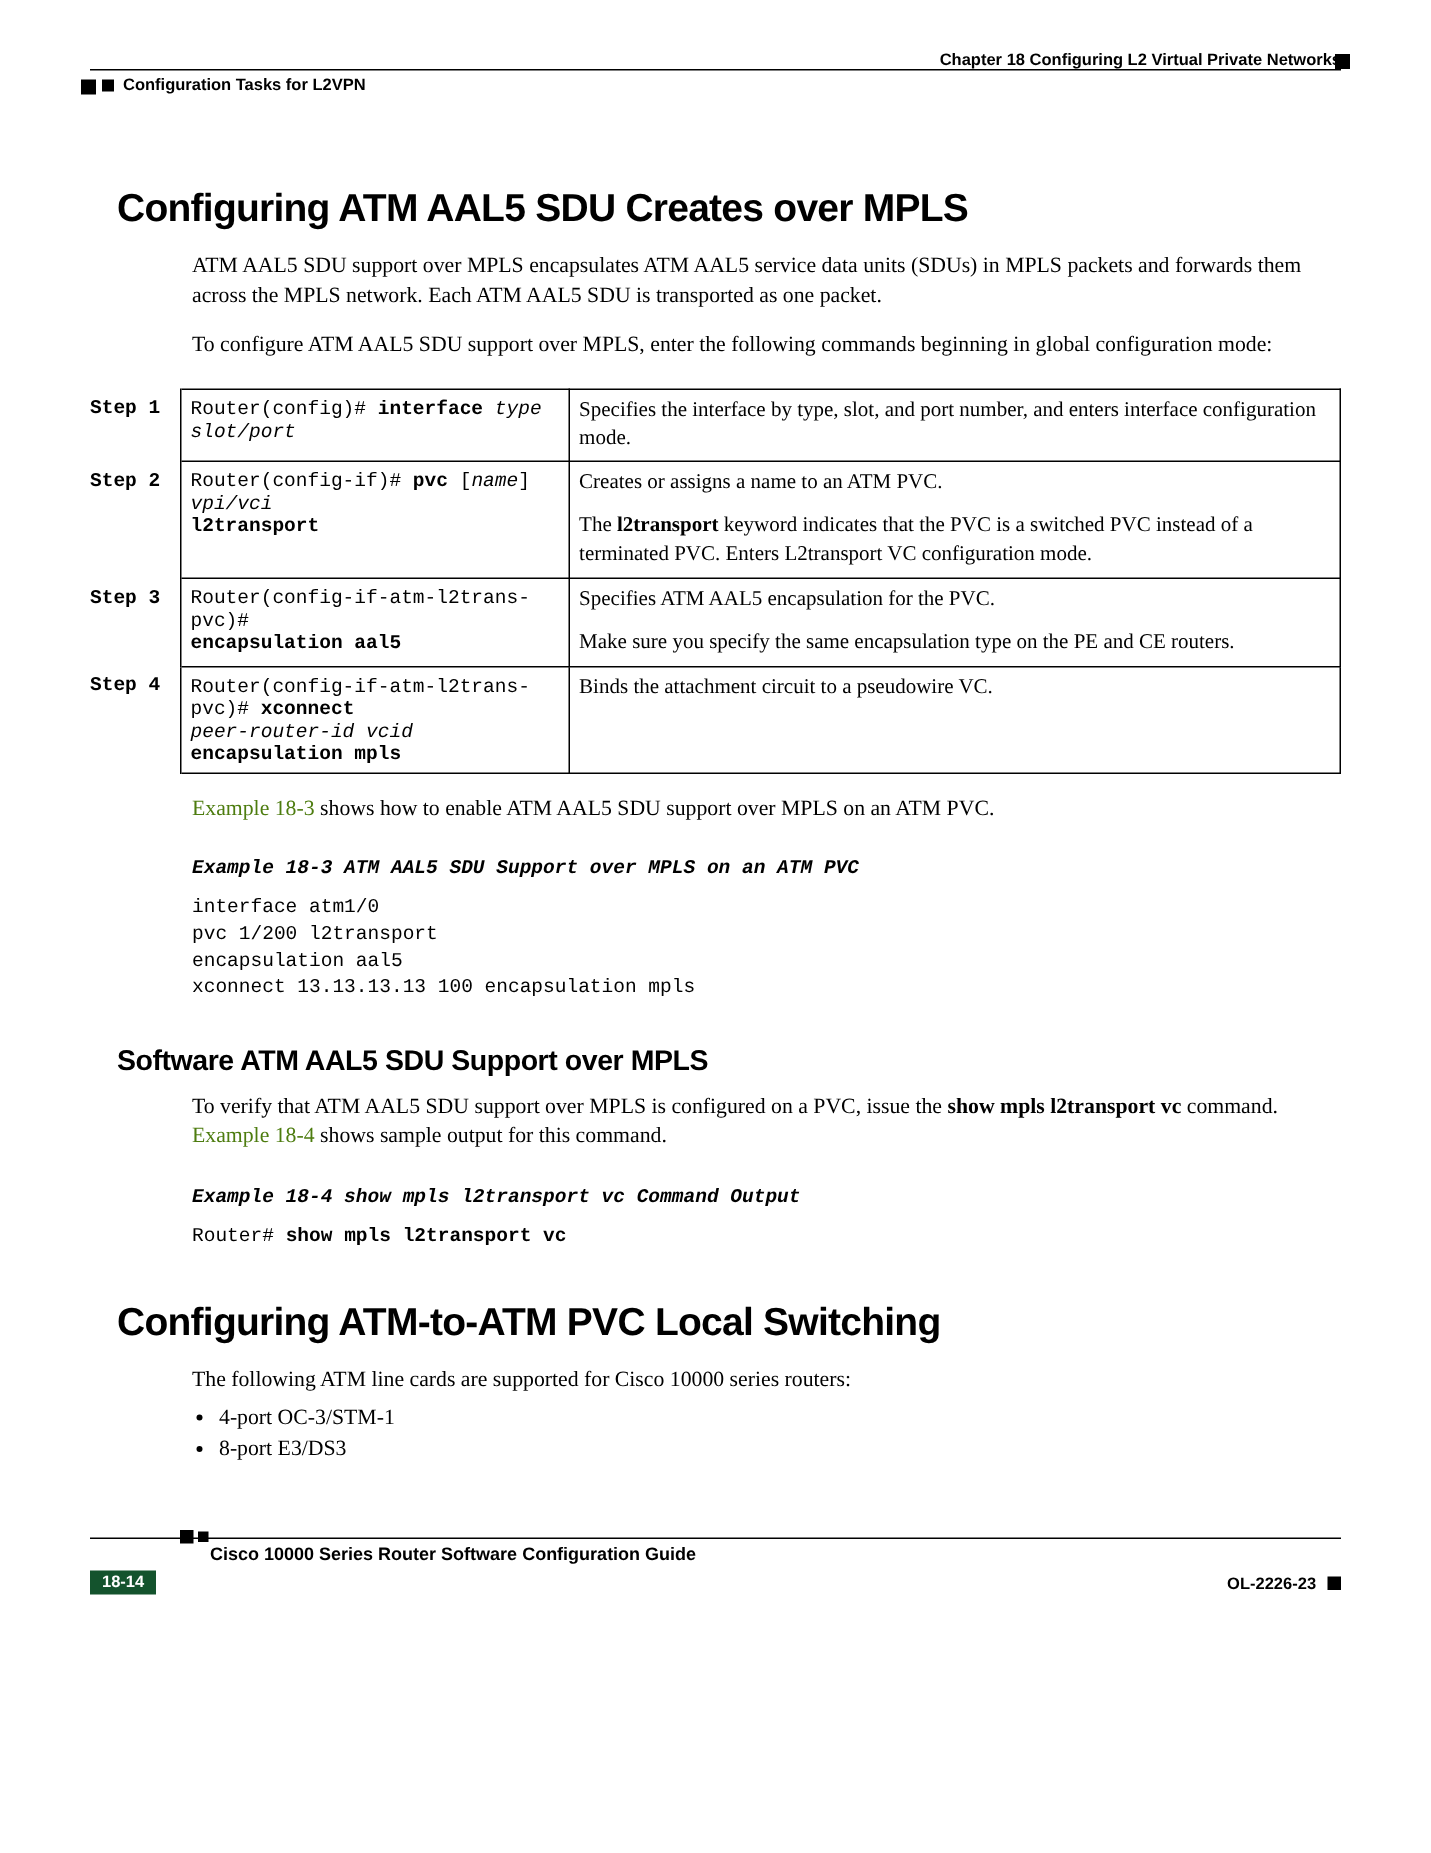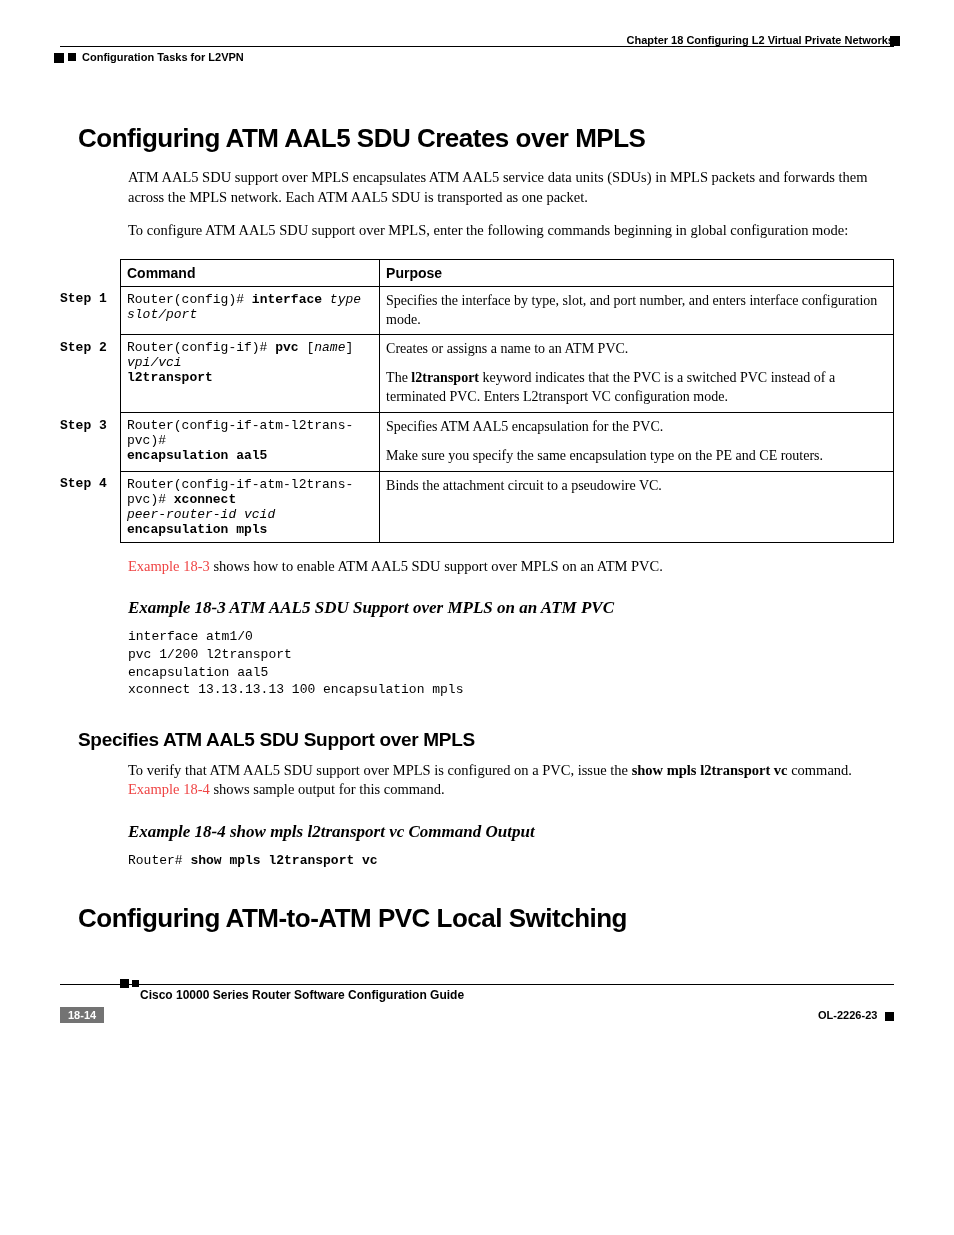--- a/index.html
+++ b/index.html
@@ -64,34 +64,34 @@
   }
   .body-indent {
     margin-left: 68px;
     margin-right: 10px;
   }
   p.body {
     margin: 0 0 14px 0;
     line-height: 1.35;
   }
   .example-caption {
-    font-family: Liberation Serif, serif;
+    font-family: Liberation Mono, monospace;
     font-style: italic;
     font-weight: bold;
-    font-size: 17px;
+    font-size: 13px;
     margin: 22px 0 10px 0;
   }
   pre.code {
     font-family: "Courier New", monospace;
     font-size: 13px;
     margin: 0 0 6px 0;
     white-space: pre;
     line-height: 1.35;
   }
-  a.link { color: #ef4444; text-decoration: none; }
+  a.link { color: #4d7c0f; text-decoration: none; }
 
   table.cmd {
     border-collapse: collapse;
     width: 100%;
     margin: 18px 0 14px 0;
     font-size: 14px;
   }
   table.cmd th, table.cmd td {
     border: 1px solid #000;
     padding: 5px 6px;
@@ -145,21 +145,21 @@
     font-weight: bold;
     margin-left: 80px;
   }
   .foot-row {
     display: flex;
     justify-content: space-between;
     align-items: center;
     margin-top: 4px;
   }
   .page-badge {
-    background: #737373;
+    background: #14532d;
     color: #fff;
     font-family: Arial, Helvetica, sans-serif;
     font-size: 11px;
     font-weight: bold;
     padding: 2px 8px;
   }
   .ol {
     font-family: Arial, Helvetica, sans-serif;
     font-size: 11px;
     font-weight: bold;
@@ -185,25 +185,20 @@
 
   <h1 class="doc-h1">Configuring ATM AAL5 SDU Creates over MPLS</h1>
 
   <div class="body-indent">
     <p class="body">ATM AAL5 SDU support over MPLS encapsulates ATM AAL5 service data units (SDUs) in MPLS packets and forwards them across the MPLS network. Each ATM AAL5 SDU is transported as one packet.</p>
     <p class="body">To configure ATM AAL5 SDU support over MPLS, enter the following commands beginning in global configuration mode:</p>
   </div>
 
   <table class="cmd" style="margin-left:0;">
     <tbody>
-        <tr>
-      <th class="step-hdr"></th>
-      <th>Command</th>
-      <th>Purpose</th>
-    </tr>
 
     <tr>
       <td class="step-col">Step 1</td>
       <td class="mono">
         <span>Router(config)# </span><span class="kw">interface</span><span class="arg"> type slot/port</span>
       </td>
       <td class="purpose">
         <p>Specifies the interface by type, slot, and port number, and enters interface configuration mode.</p>
       </td>
     </tr>
@@ -249,31 +244,38 @@
       <a class="link">Example 18-3</a><span> shows how to enable ATM AAL5 SDU support over MPLS on an ATM PVC.</span>
     </p>
 
     <div class="example-caption">Example 18-3   ATM AAL5 SDU Support over MPLS on an ATM PVC</div>
     <pre class="code">interface atm1/0
 pvc 1/200 l2transport
 encapsulation aal5
 xconnect 13.13.13.13 100 encapsulation mpls</pre>
   </div>
 
-  <h2 class="doc-h2">Specifies ATM AAL5 SDU Support over MPLS</h2>
+  <h2 class="doc-h2">Software ATM AAL5 SDU Support over MPLS</h2>
   <div class="body-indent">
     <p class="body">
       <span>To verify that ATM AAL5 SDU support over MPLS is configured on a PVC, issue the </span><b>show mpls l2transport vc</b><span> command. </span><a class="link">Example 18-4</a><span> shows sample output for this command.</span>
     </p>
 
     <div class="example-caption">Example 18-4   show mpls l2transport vc Command Output</div>
     <pre class="code"><span>Router# </span><b>show mpls l2transport vc</b></pre>
   </div>
 
   <h1 class="doc-h1" style="margin-top:34px;">Configuring ATM-to-ATM PVC Local Switching</h1>
+  <div class="body-indent">
+    <p class="body" style="margin-bottom:6px;">The following ATM line cards are supported for Cisco 10000 series routers:</p>
+    <ul class="bullets">
+      <li>4-port OC-3/STM-1</li>
+      <li>8-port E3/DS3</li>
+    </ul>
+  </div>
 
   <div class="footer-wrap">
     <div style="position:relative;">
       <span style="position:absolute;left:60px;top:-5px;width:9px;height:9px;background:#000;"></span>
       <span style="position:absolute;left:72px;top:-4px;width:7px;height:7px;background:#000;"></span>
     </div>
     <div class="foot-line1"></div>
     <div class="foot-title">Cisco 10000 Series Router Software Configuration Guide</div>
     <div class="foot-row">
       <span class="page-badge">18-14</span>

